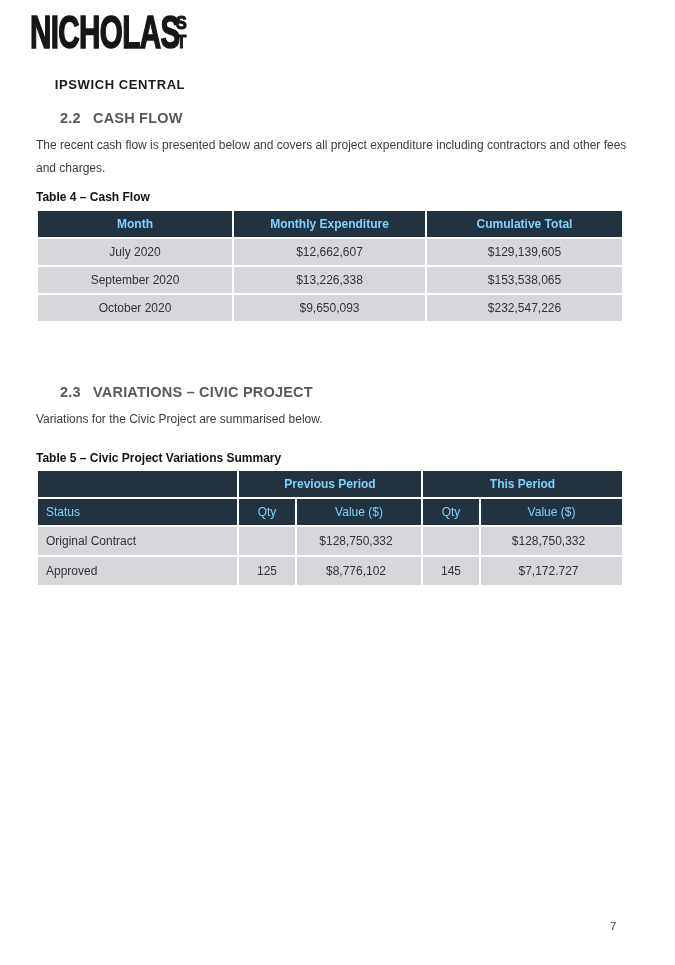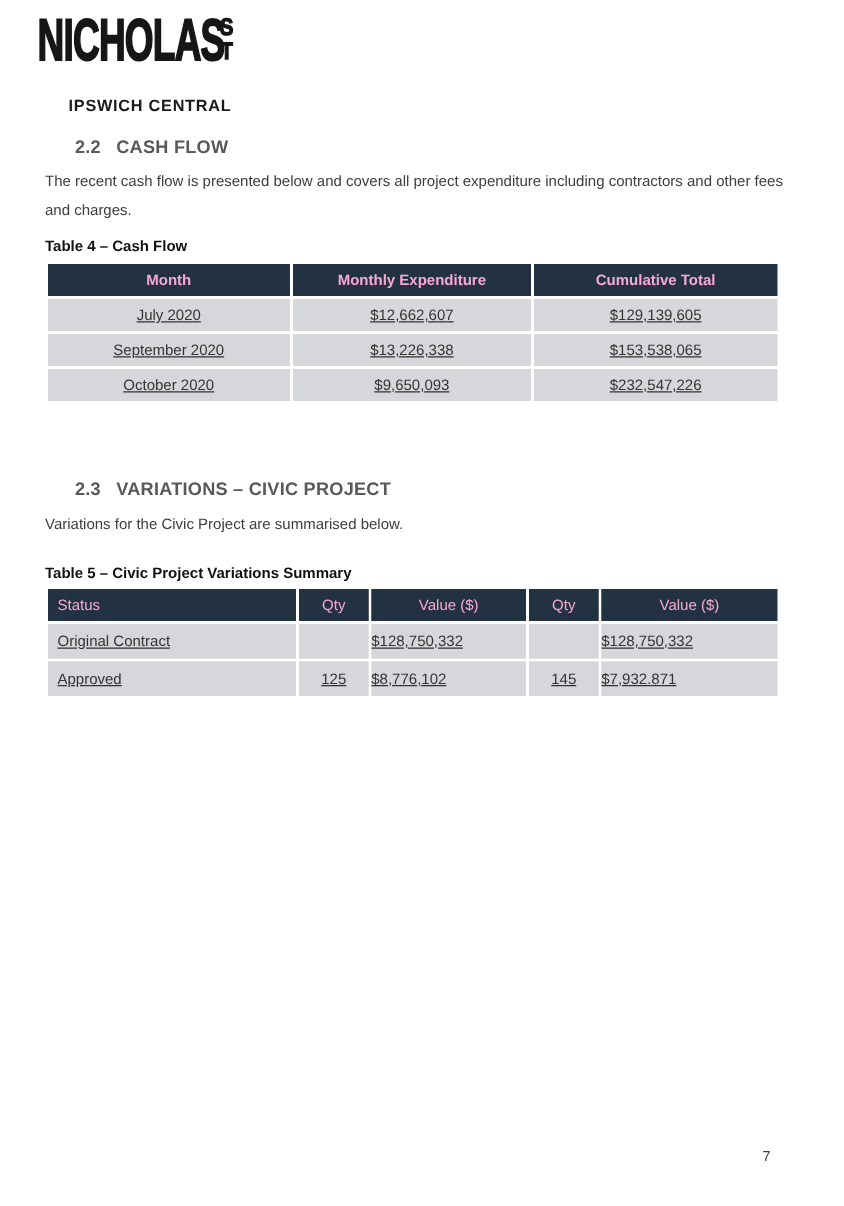--- a/index.html
+++ b/index.html
@@ -73,40 +73,39 @@
     font-size: 12px;
   }
   .table4 { top: 209px; }
   .table5 { top: 469px; }
   .doc-table th, .doc-table td {
     border: 2px solid #ffffff;
     overflow: hidden;
   }
   .doc-table th {
     background: #233240;
-    color: #f9a8d4;
+    color: #7dd3fc;
     font-weight: bold;
     height: 28px;
     text-align: center;
   }
   .doc-table td {
     background: #d5d7da;
     color: #333333;
     height: 28px;
     text-align: center;
-    text-decoration: underline;
   }
 
   
   .table5 th.sub { font-weight: normal; }
   .table5 th.corner { background: #233240; }
   .table5 th.status-h { text-align: left; padding-left: 8px; }
   .table5 td { height: 30px; }
   .table5 td.status-cell { text-align: left; padding-left: 8px; }
-  .table5 td.value-cell { text-align: left; padding-right: 6px; }
+  .table5 td.value-cell { text-align: center; padding-right: 6px; }
   .table5 tr.total-row td { font-weight: bold; color: #111111; height: 27px; }
 
   
   .page-number {
     position: absolute; left: 610px; top: 920px;
     font-size: 11.5px; color: #3d3d3d;
   }
 </style>
 </head>
 <body>
@@ -171,40 +170,45 @@
   <table class="doc-table table5">
     <colgroup>
         <col style="width:201px">
         <col style="width:58px">
         <col style="width:126px">
         <col style="width:58px">
         <col style="width:143px">
       </colgroup>
     <thead>
       <tr>
+        <th class="corner"></th>
+        <th colspan="2">Previous Period</th>
+        <th colspan="2">This Period</th>
+      </tr>
+      <tr>
         <th class="sub status-h">Status</th>
         <th class="sub">Qty</th>
         <th class="sub">Value ($)</th>
         <th class="sub">Qty</th>
         <th class="sub">Value ($)</th>
       </tr>
     </thead>
     <tbody>
       <tr>
         <td class="status-cell">Original Contract</td>
         <td></td>
         <td class="value-cell">$128,750,332</td>
         <td></td>
         <td class="value-cell">$128,750,332</td>
       </tr>
       <tr>
         <td class="status-cell">Approved</td>
         <td>125</td>
         <td class="value-cell">$8,776,102</td>
         <td>145</td>
-        <td class="value-cell">$7,932.871</td>
+        <td class="value-cell">$7,172.727</td>
       </tr>
     </tbody>
   </table>
 
   <div class="page-number">7</div>
 
 </div>
 
 </body></html>

